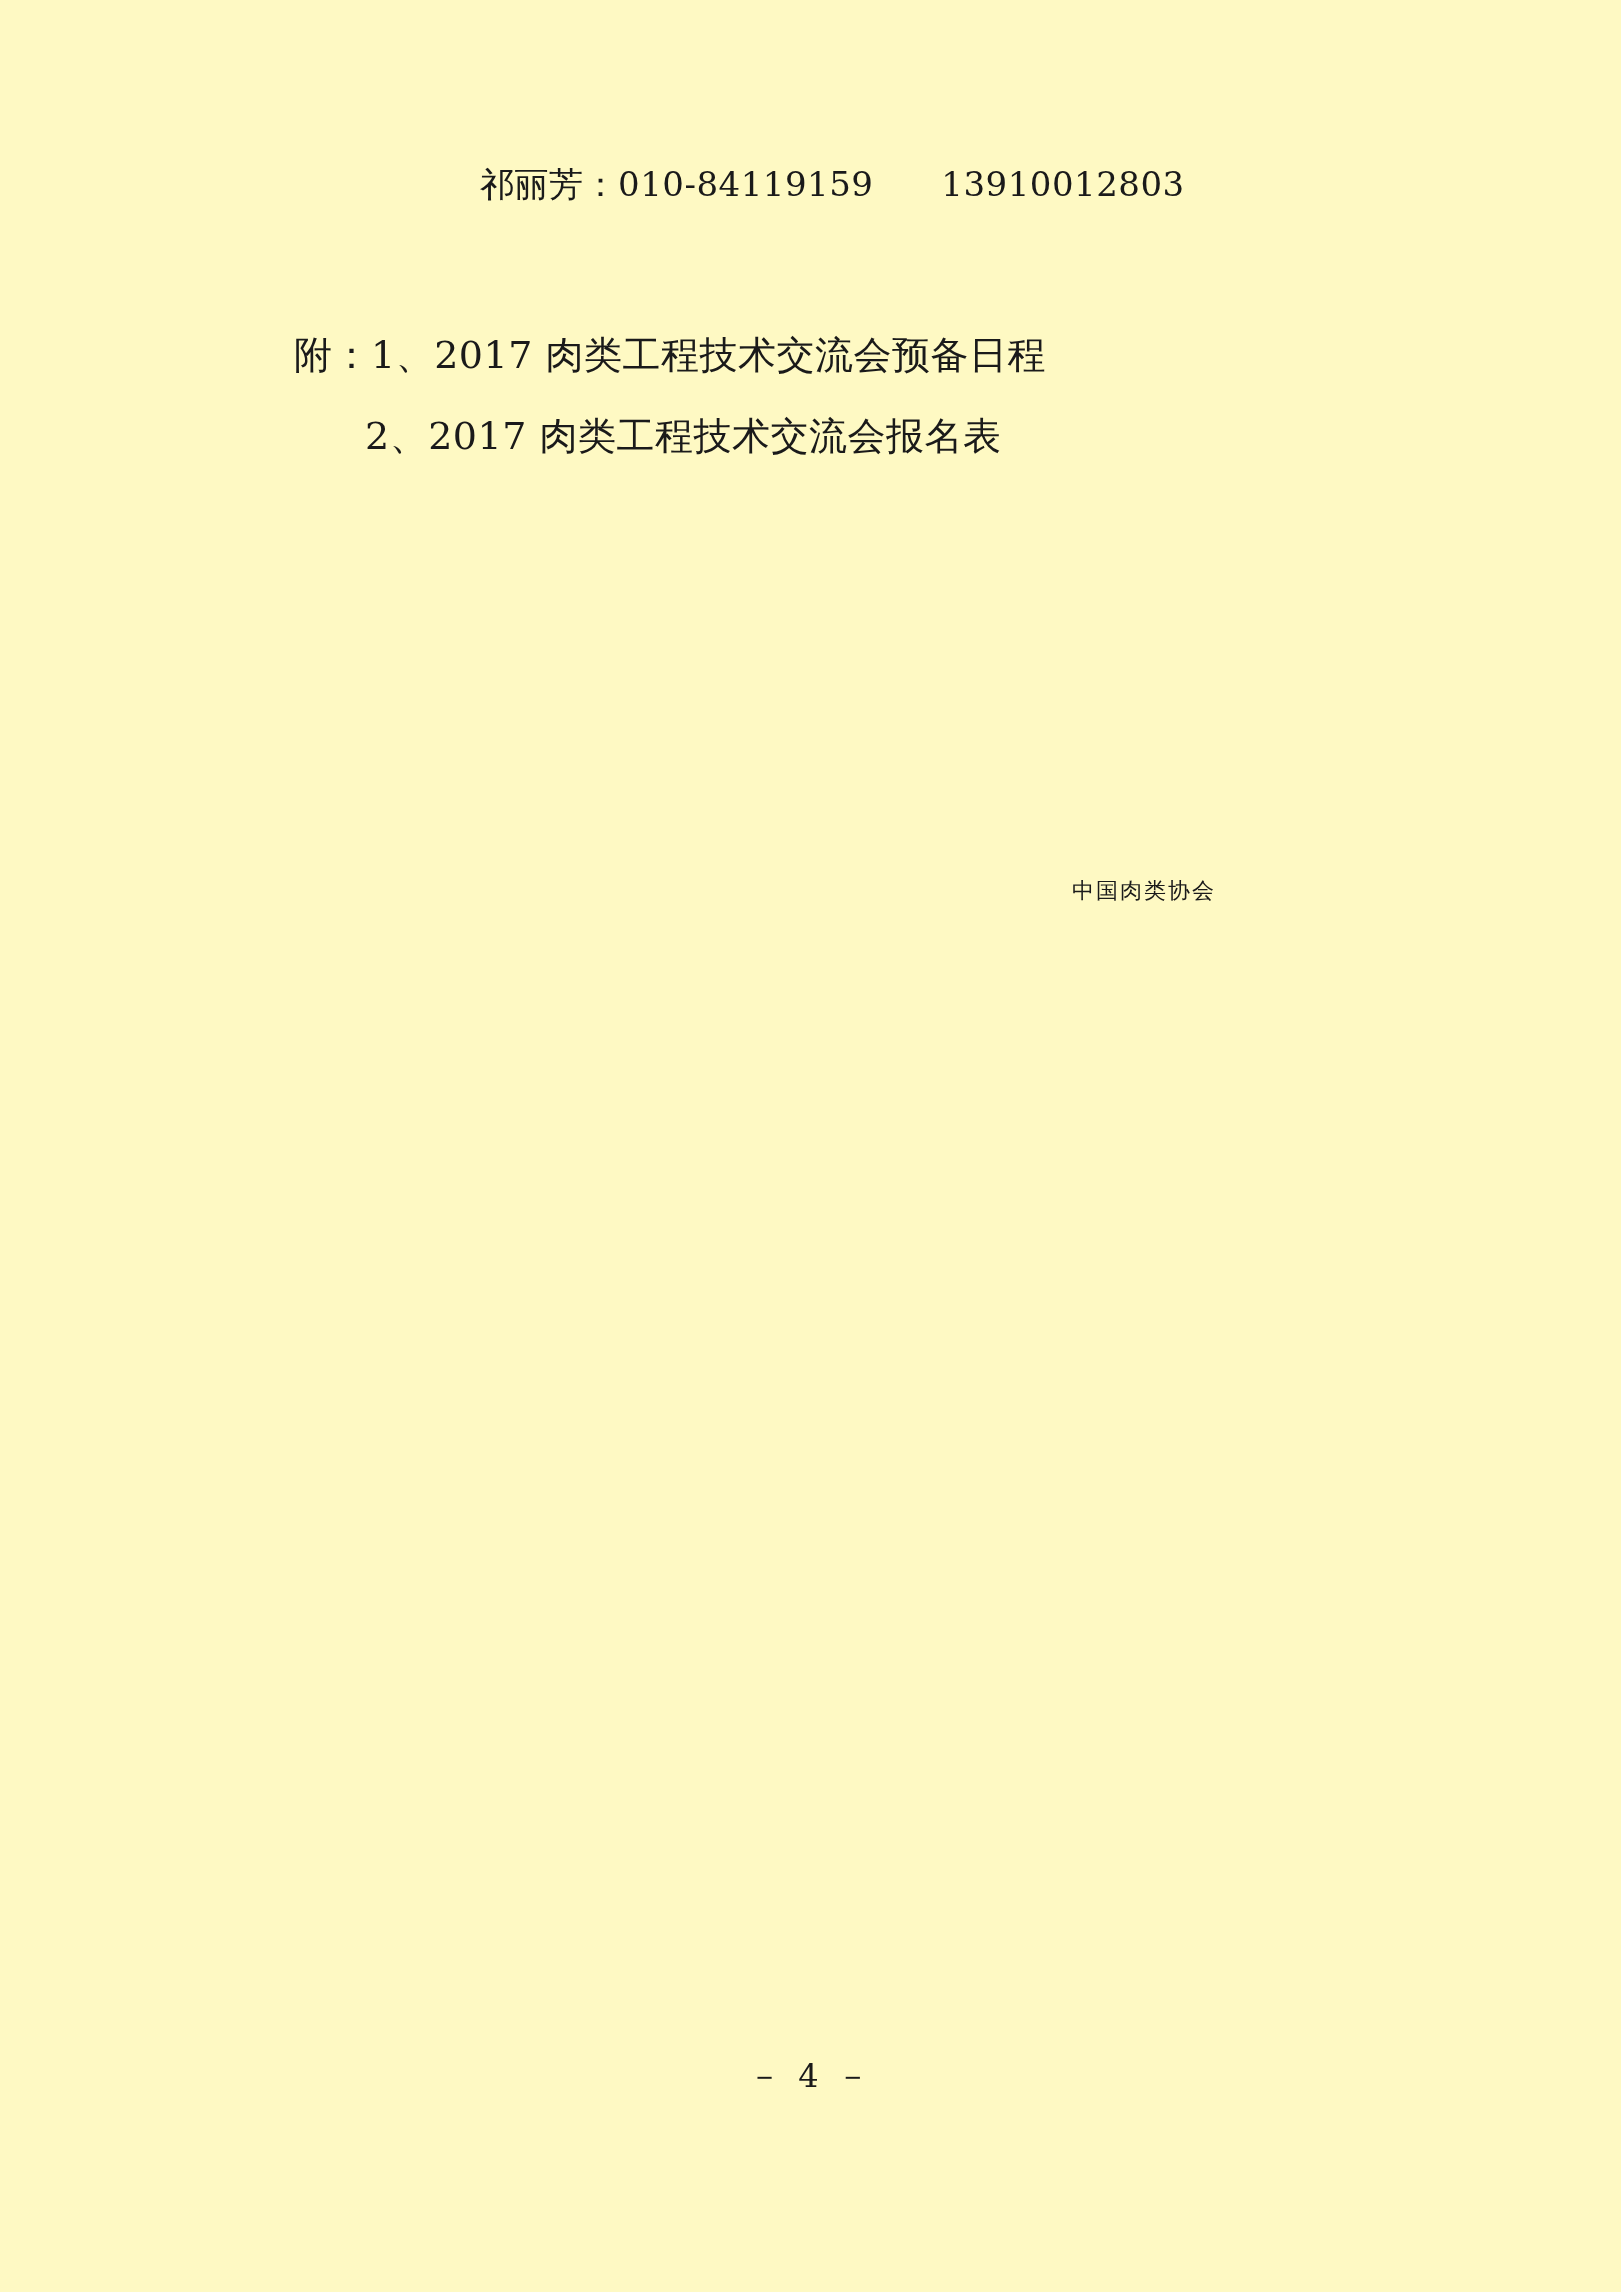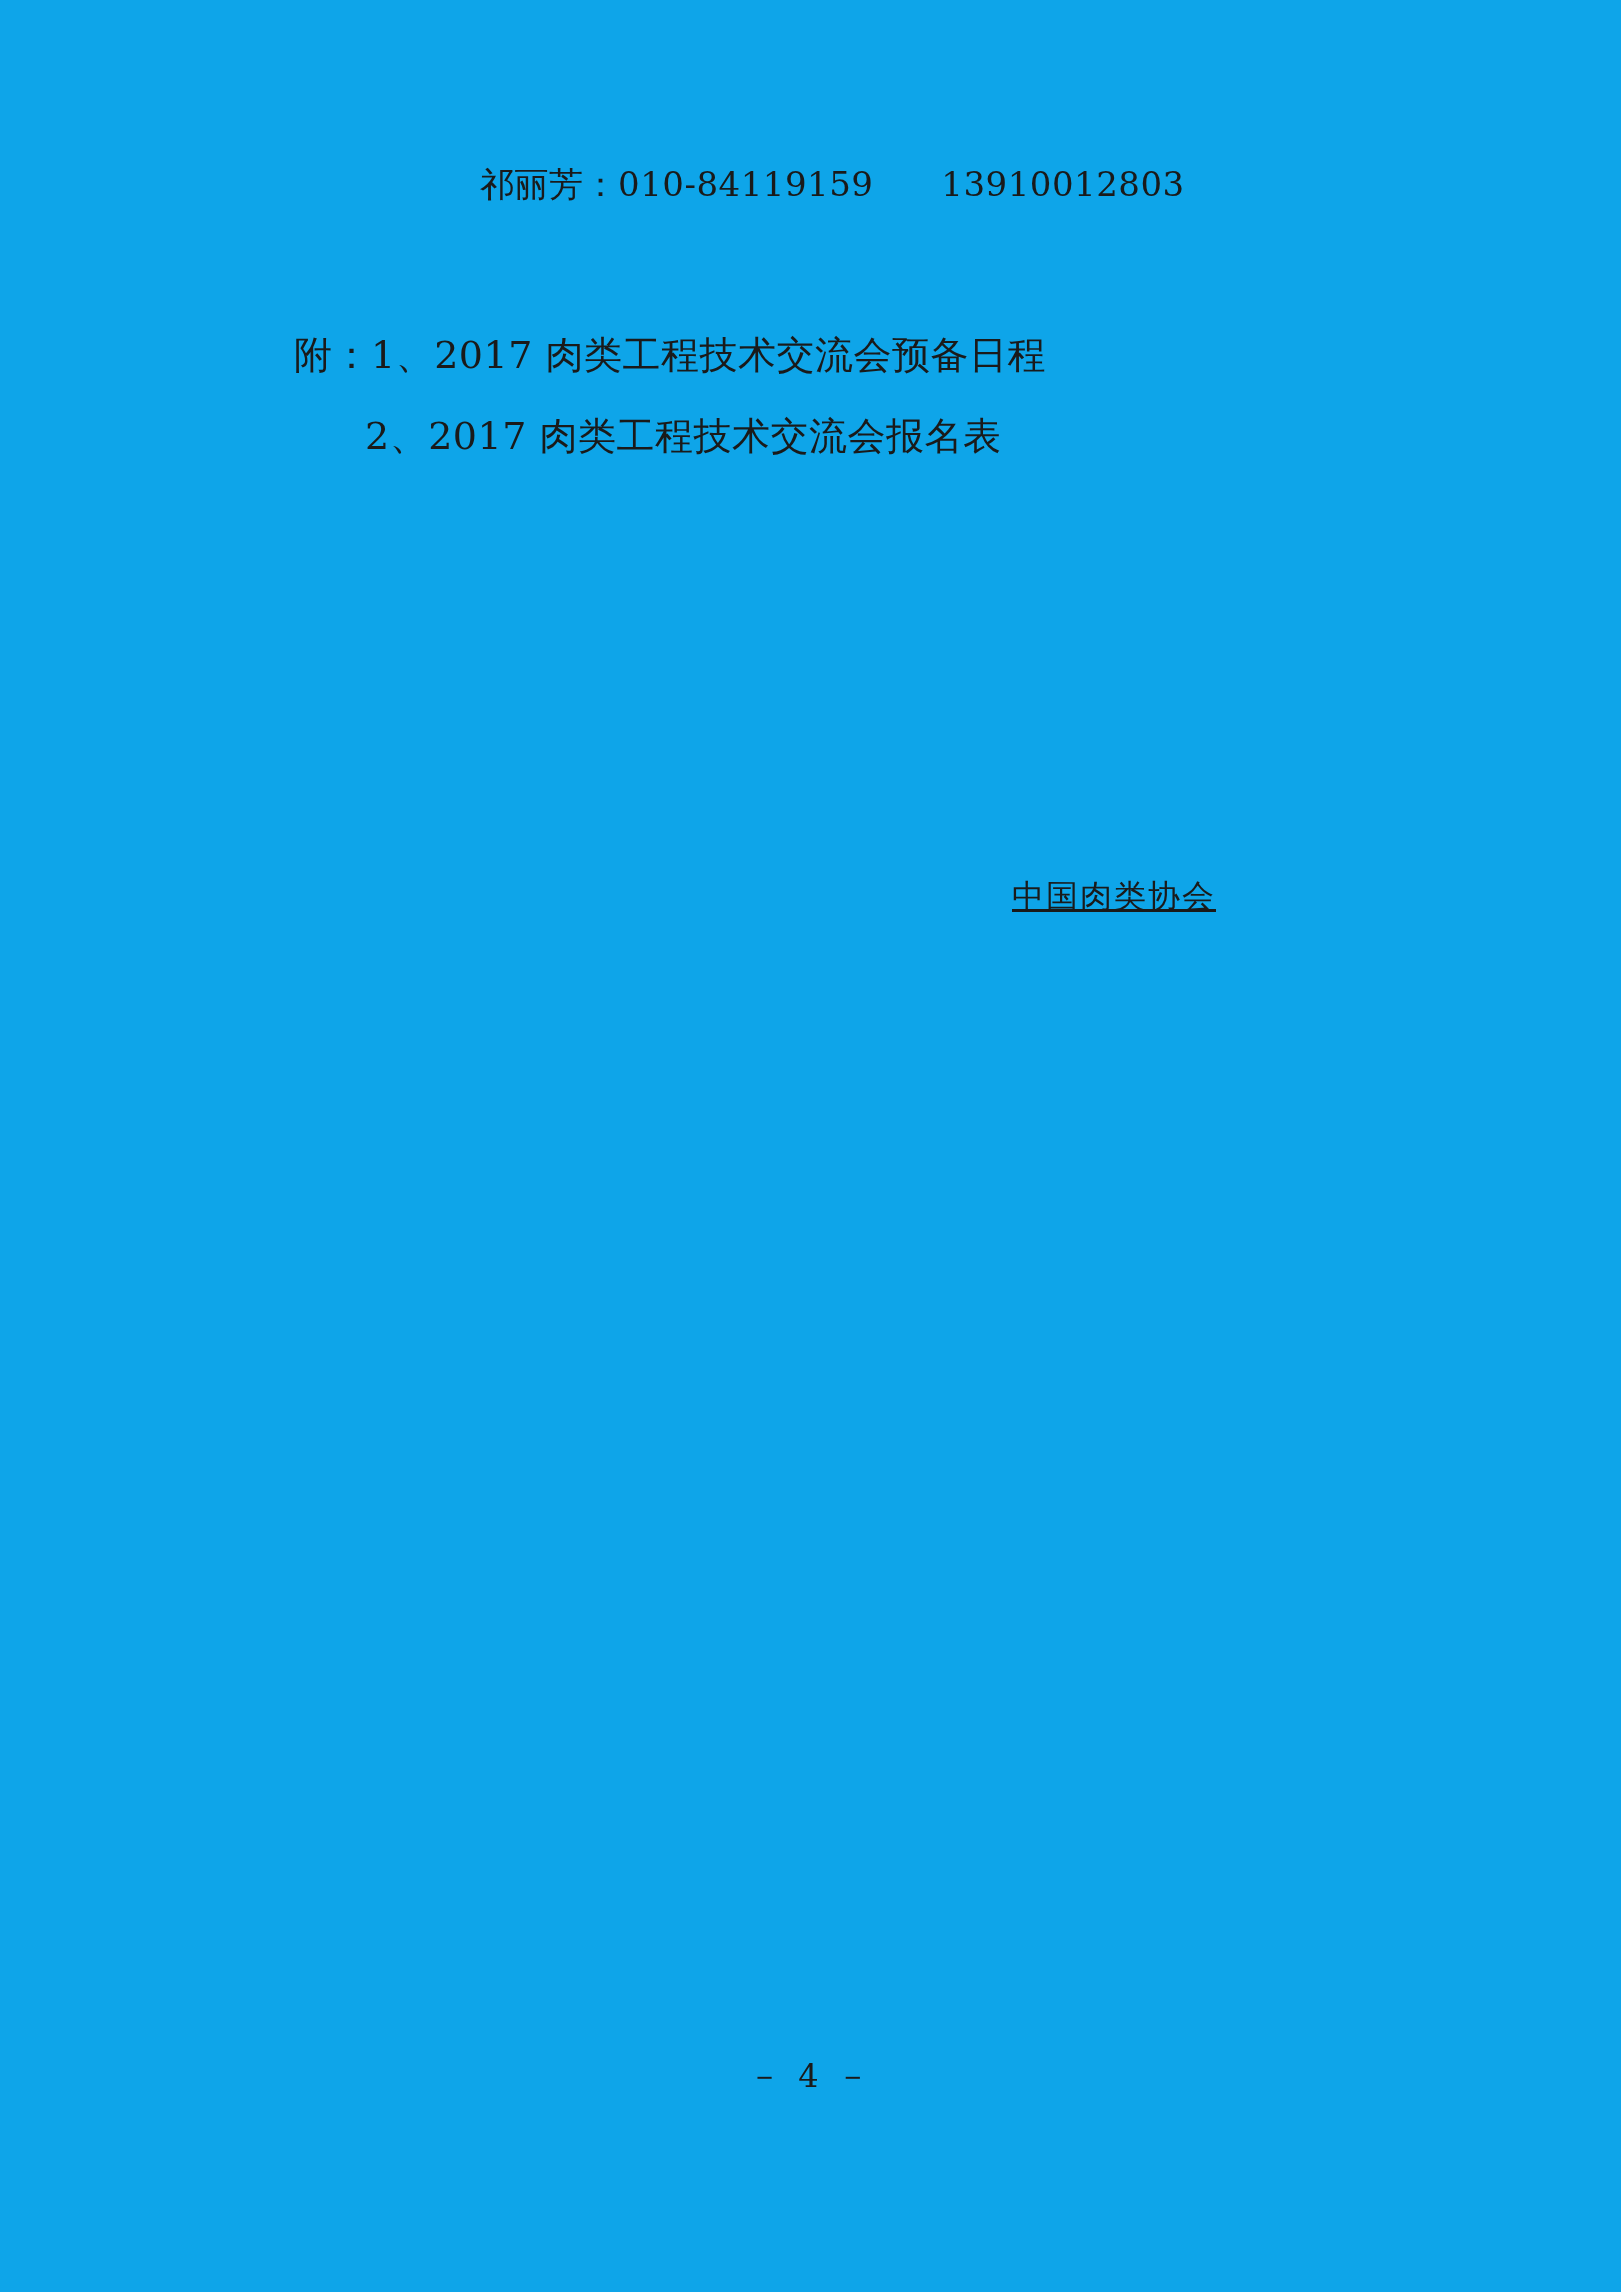--- a/index.html
+++ b/index.html
@@ -11,21 +11,21 @@
     width: 1621px;
     height: 2293px;
     position: relative;
     font-family: "DejaVu Serif", "Liberation Serif", serif;
     color: #1a1a1a;
     overflow: hidden;
   }
   .page {
     position: absolute;
     inset: 0;
-    background: #0ea5e9;
+    background: #fef9c3;
   }
   .content {
     position: absolute;
     left: 294px;
     top: 167px;
     width: 1049px;
   }
   .contact-block {
     margin: 0;
   }
@@ -50,26 +50,25 @@
   }
   .attach-line.indent {
     padding-left: 71px;
   }
   .spacer-b { height: 382px; }
   .signature-block {
     text-align: right;
     padding-right: 127px;
   }
   .sign-line {
-    font-size: 32px;
+    font-size: 22px;
     line-height: 1.0;
     letter-spacing: 2px;
     white-space: pre;
     margin-bottom: 47px;
-    text-decoration: underline;
   }
   .footer {
     position: absolute;
     left: 0;
     right: 0;
     bottom: 194px;
     text-align: center;
     font-size: 32px;
     letter-spacing: 3.9px;
     white-space: pre;

